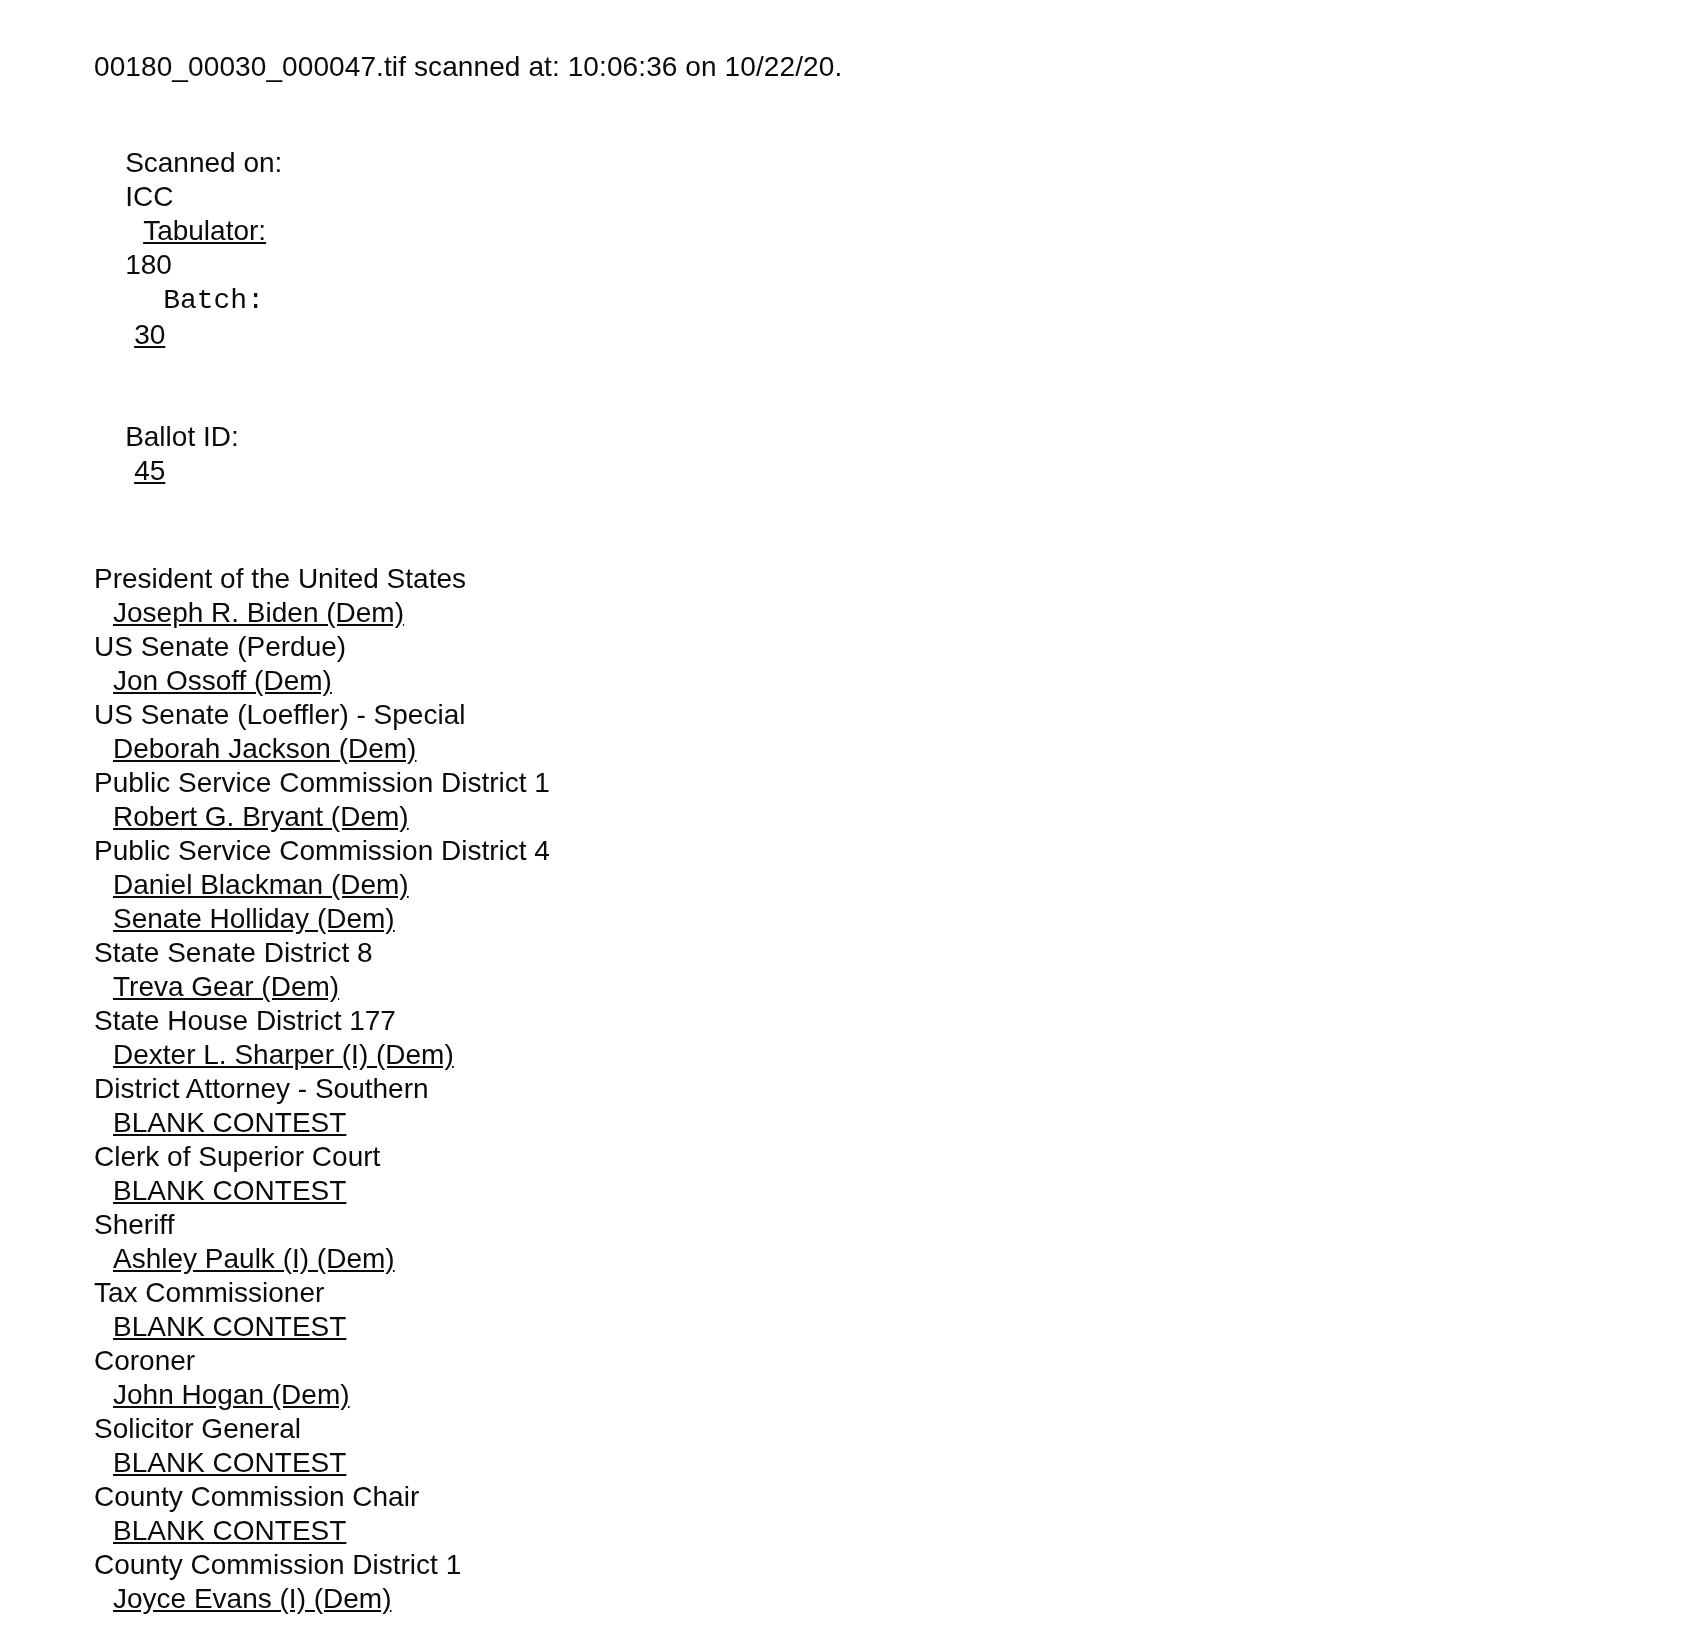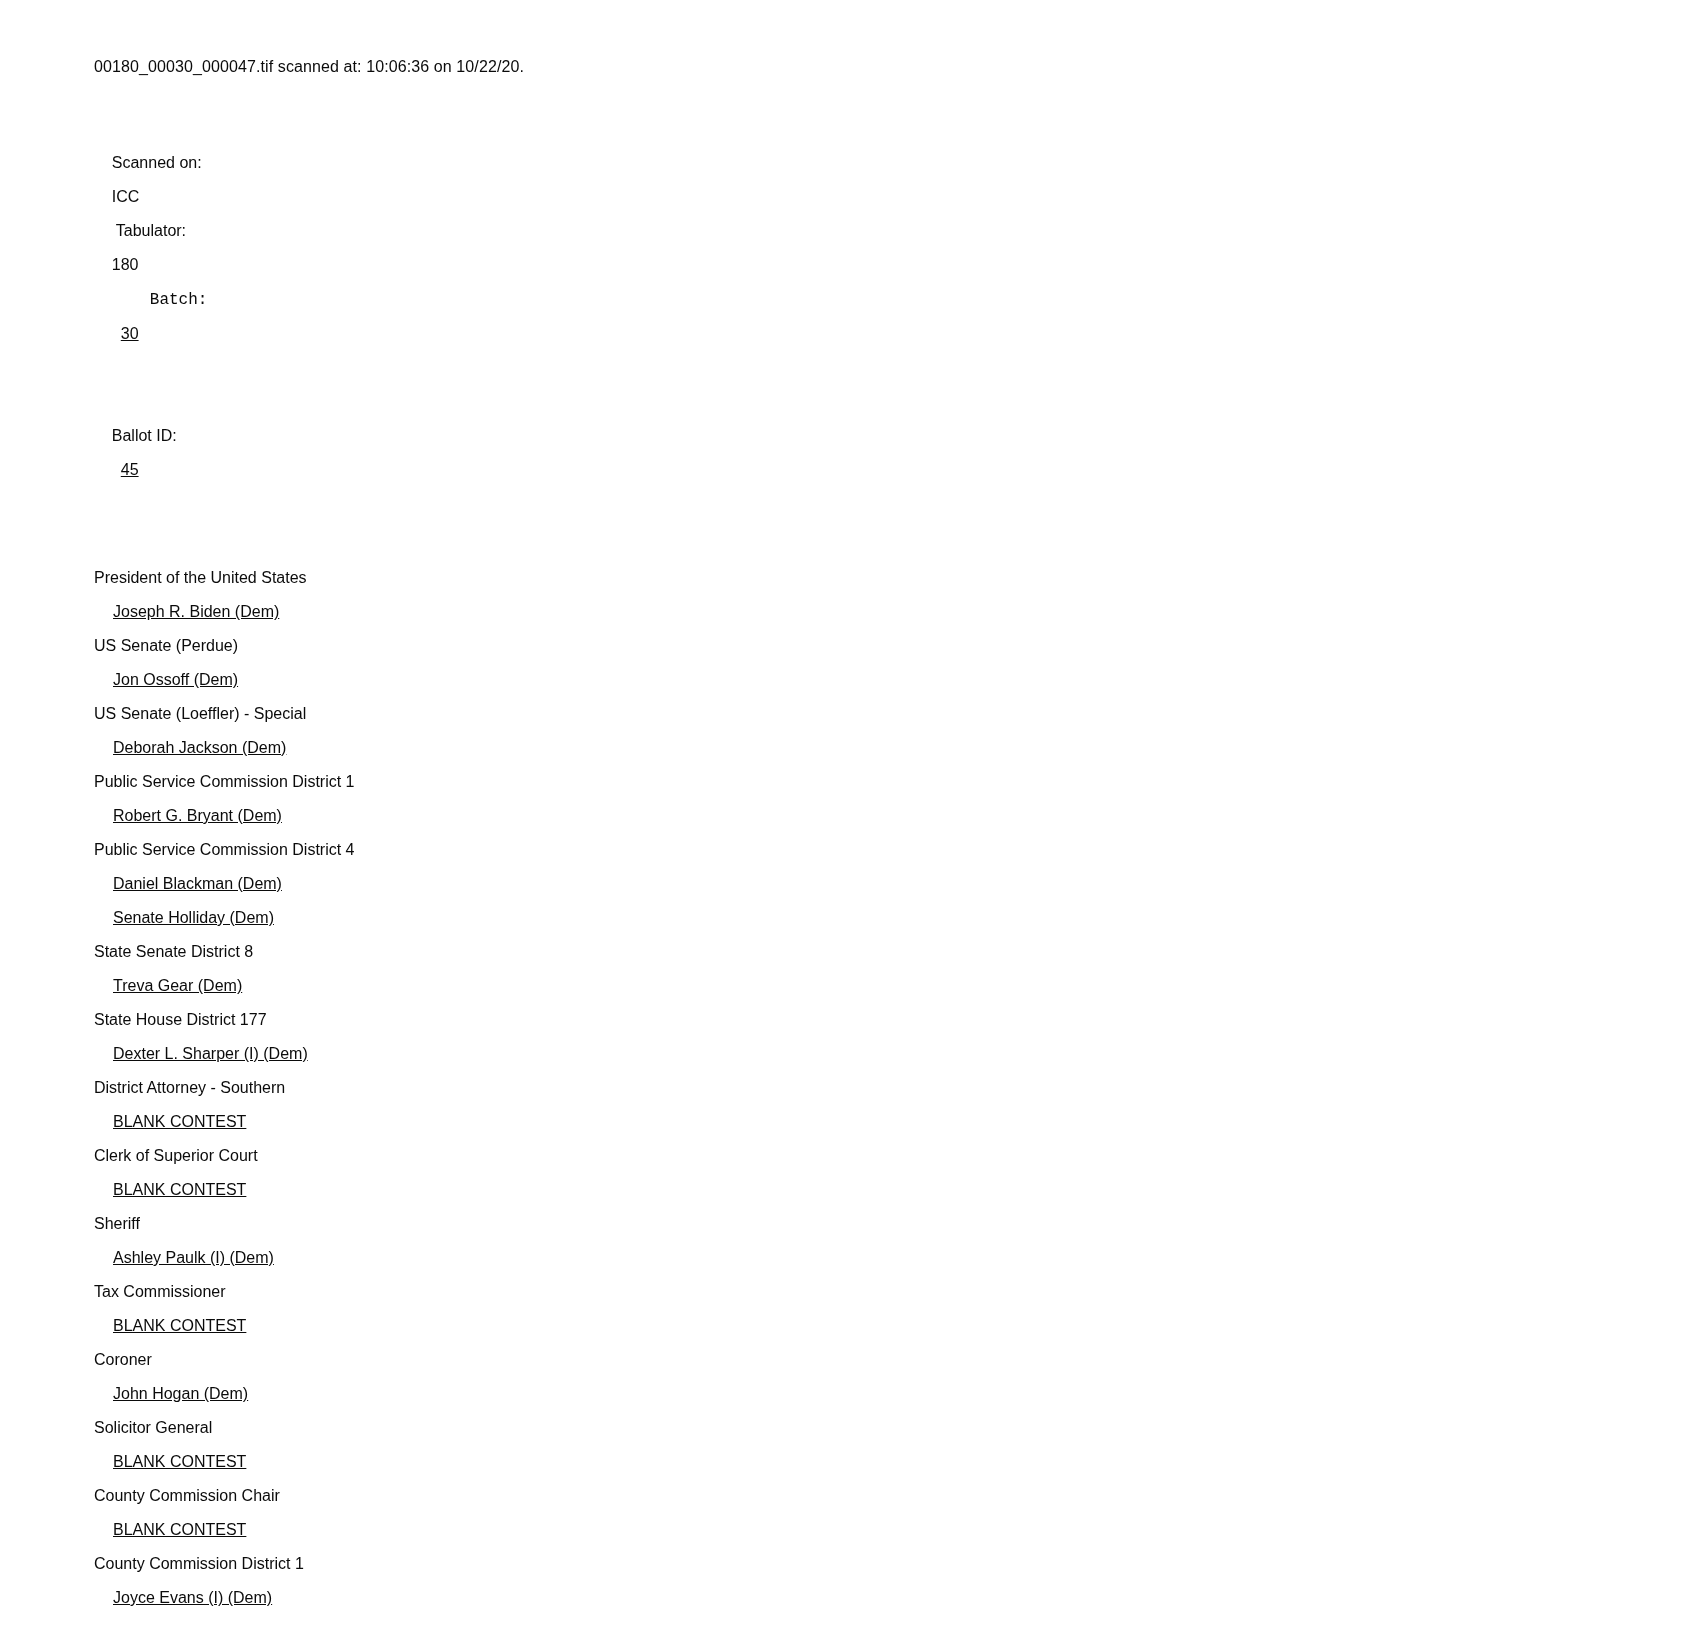--- a/index.html
+++ b/index.html
@@ -7,38 +7,38 @@
     padding: 0;
     background: #ffffff;
   }
   .page {
     position: relative;
     width: 1705px;
     height: 1648px;
     background: var(--page-bg, #ffffff);
     color: var(--text-color, #0b0b0b);
     font-family: "Liberation Sans", "DejaVu Sans", sans-serif;
-    font-size: 16px;
+    font-size: 28px;
     line-height: 34px;
     box-sizing: border-box;
     padding: 50px 40px 0 94px;
     overflow: hidden;
     -webkit-font-smoothing: antialiased;
   }
   .line {
     white-space: pre;
   }
   .blank-1 { height: 28px; }
   .blank-2 { height: 40px; }
   .filename-line {
     letter-spacing: 0.1px;
   }
   .kv-label { }
   .kv-value { }
-  .gap-tabulator { margin-left: 4px; }
+  .gap-tabulator { margin-left: 18px; text-decoration: underline; }
   .gap-batch { margin-left: 38px; font-family: Liberation Mono, monospace; }
   .gap-2sp { margin-left: 9px; text-decoration: underline; }
   .contest-name {
     
   }
   .contest-selection {
     padding-left: 19px;
     text-decoration: underline;
   }
 </style>

